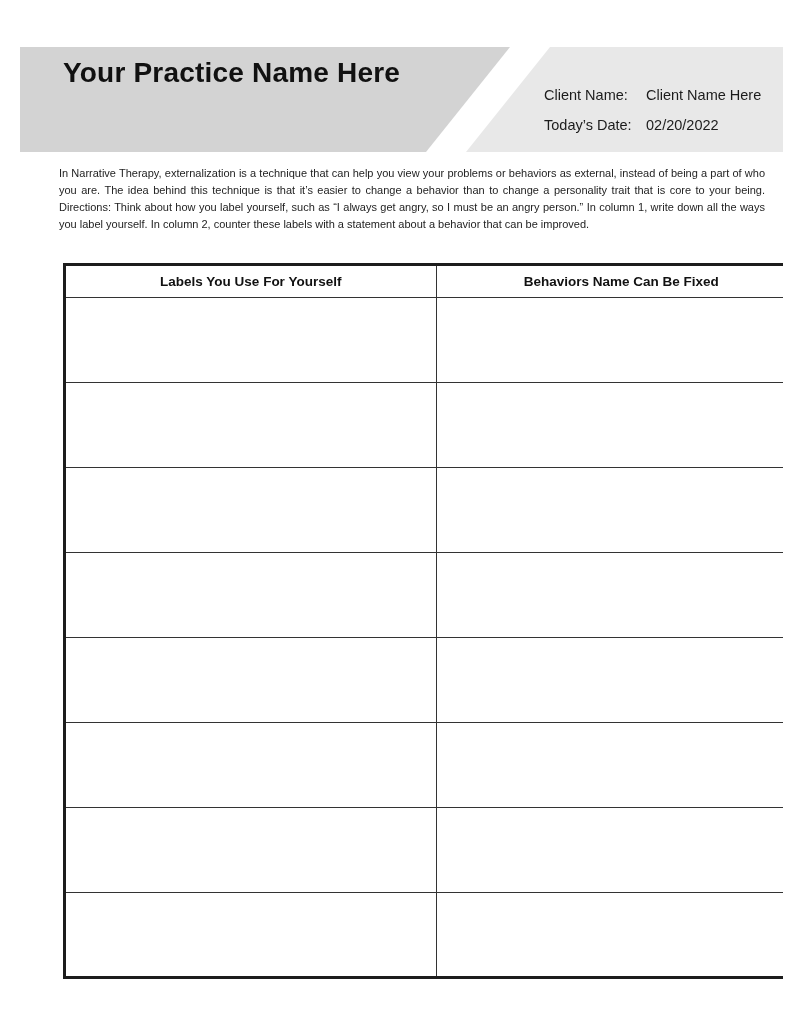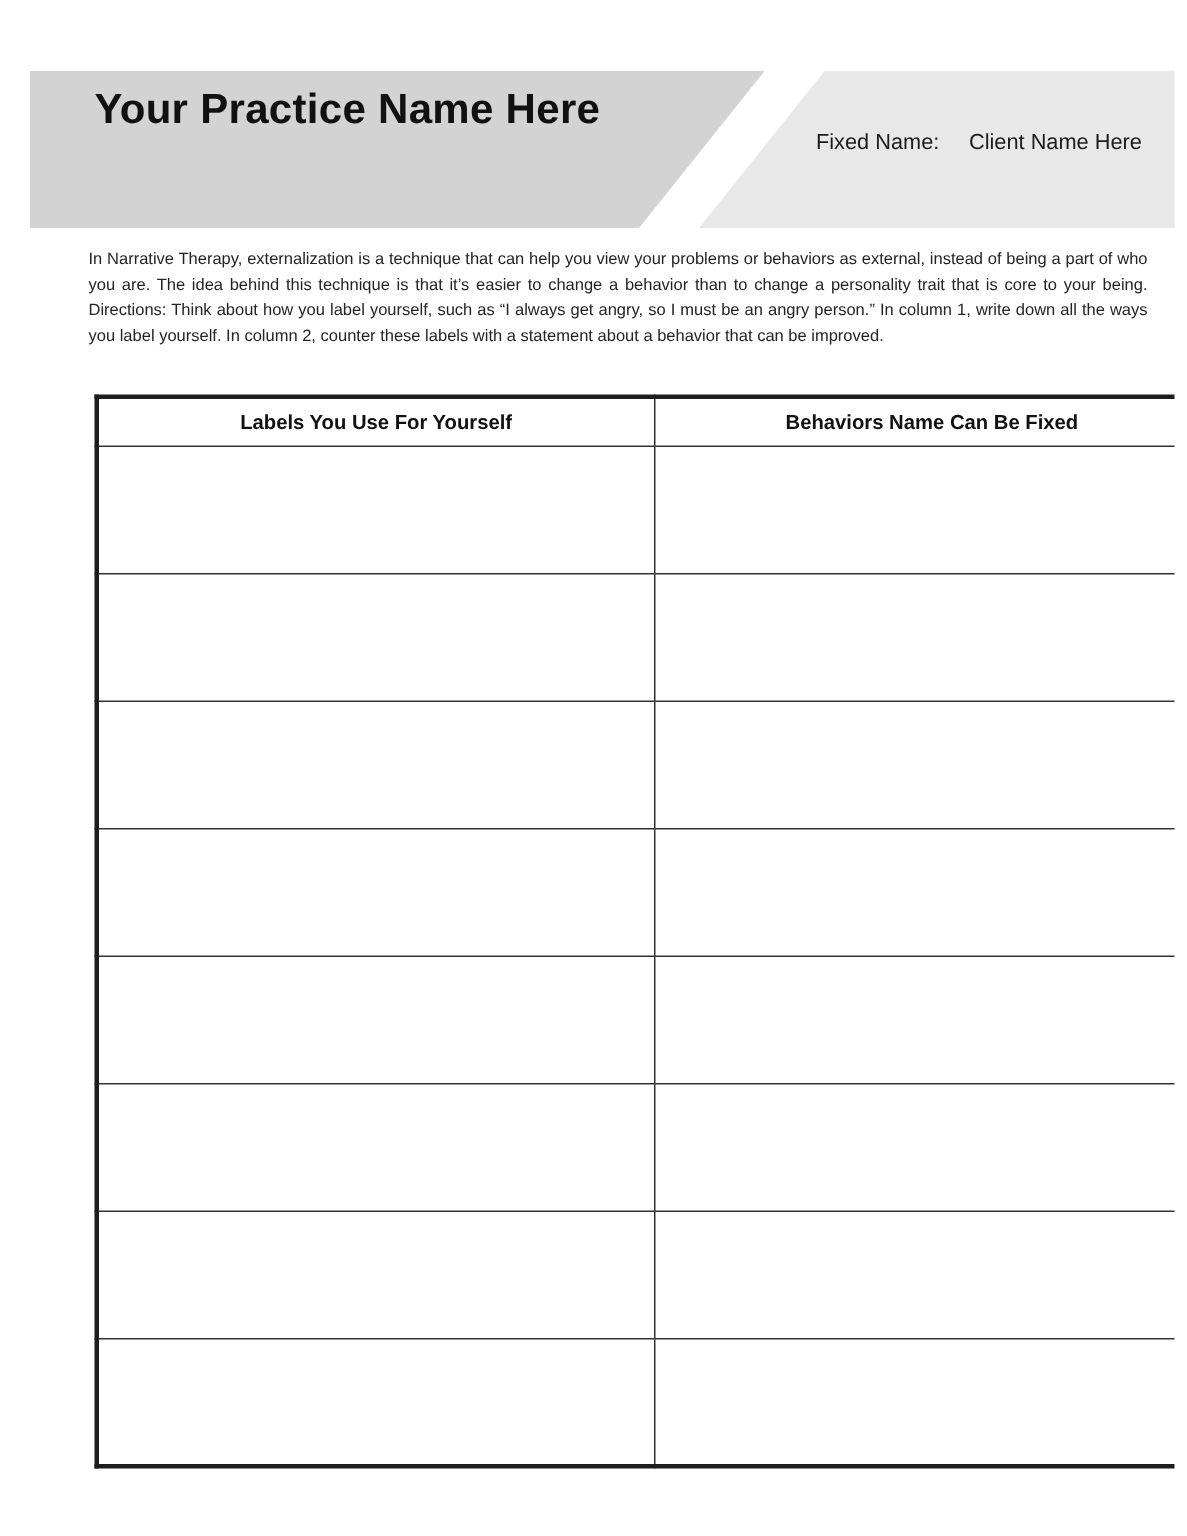--- a/index.html
+++ b/index.html
@@ -127,22 +127,26 @@
     <div class="band-left" style="background-color: rgb(211, 211, 211);"></div>
     <div class="band-right" style="background-color: rgb(232, 232, 232);"></div>
   </div>
 
   <div class="practice-name">Your Practice Name Here</div>
 
 
 
   <div class="client-block">
     <div class="row">
-      <span class="label">Fixed Name:</span>
+      <span class="label">Client Name:</span>
       <span class="value">Client Name Here</span>
+    </div>
+    <div class="row">
+      <span class="label">Today’s Date:</span>
+      <span class="value">02/20/2022</span>
     </div>
   </div>
 
   <div class="intro">In Narrative Therapy, externalization is a technique that can help you view your problems or behaviors as external, instead of being a part of who you are. The idea behind this technique is that it’s easier to change a behavior than to change a personality trait that is core to your being. Directions: Think about how you label yourself, such as “I always get angry, so I must be an angry person.” In column 1, write down all the ways you label yourself. In column 2, counter these labels with a statement about a behavior that can be improved.</div>
 
   <table class="worksheet-table">
     <thead>
       <tr>
         <th>Labels You Use For Yourself</th>
         <th>Behaviors Name Can Be Fixed</th>

